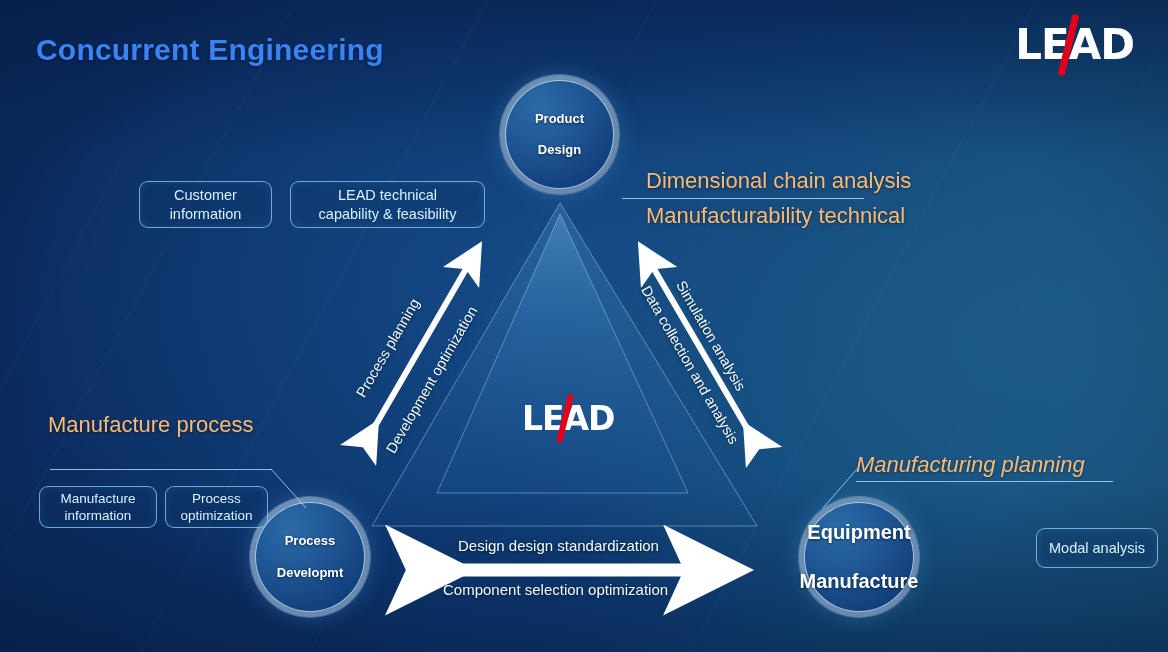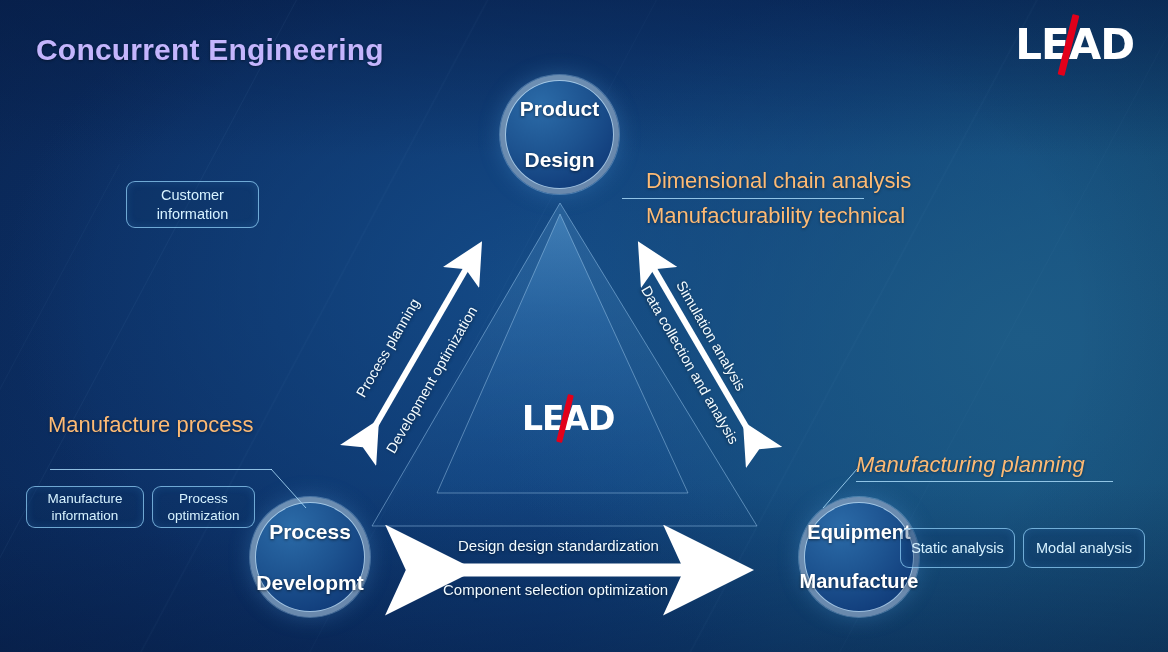--- a/index.html
+++ b/index.html
@@ -48,21 +48,21 @@
     transform-origin: center;
   }
 
   
   .title {
     position: absolute;
     left: 36px;
     top: 33px;
     font-size: 30px;
     font-weight: bold;
-    color: #c4b5fd;
+    color: #3b82f6;
     letter-spacing: .2px;
     text-shadow: 0 1px 3px rgba(0,0,0,.4);
     white-space: nowrap;
   }
 
   
   .logo {
     position: relative;
     display: inline-block;
     line-height: 1;
@@ -106,21 +106,21 @@
   
   .node {
     position: absolute;
     border-radius: 50%;
     display: flex;
     align-items: center;
     justify-content: center;
     text-align: center;
     color: #ffffff;
     font-weight: bold;
-    font-size: 21px;
+    font-size: 13px;
     line-height: 1.22;
     background:
       radial-gradient(circle at 34% 26%, #2b6ba8 0%, #1d5390 42%, #123f7d 72%, #0e356d 100%);
     box-shadow:
       0 0 0 1px rgba(190,225,255,.30),
       inset 0 0 0 5px rgba(9,38,82,.35),
       inset 0 0 0 6px rgba(205,235,255,.75),
       0 0 22px rgba(90,165,230,.30);
     text-shadow: 0 1px 3px rgba(0,0,0,.55);
   }
@@ -134,20 +134,21 @@
     background: rgba(12,52,104,0.30);
     color: #d6f2ff;
     font-size: 14.5px;
     line-height: 1.26;
     display: flex;
     align-items: center;
     justify-content: center;
     text-align: center;
     padding: 4px 8px;
     box-shadow: 0 0 9px rgba(70,150,220,.18) inset;
+    margin-left: 13px;
   }
 
   
   .heading {
     position: absolute;
     color: #fdba74;
     font-size: 22px;
     line-height: 1.25;
     text-shadow: 0 1px 3px rgba(0,0,0,.4);
     white-space: nowrap;
@@ -266,20 +267,26 @@
     </span>
   </div>
 
   <div class="pill" style="left:126px; top:181px; width:133px; height:47px;">
     <div>
       <span>Customer</span><br>
       <span>information</span>
     </div>
   </div>
 
+  <div class="pill" style="left:277px; top:181px; width:195px; height:47px;">
+    <div>
+      <span>LEAD technical</span><br>
+      <span>capability &amp; feasibility</span>
+    </div>
+  </div>
 
   <div class="heading" style="left:646px; top:167px;">Dimensional chain analysis</div>
   <div class="rule" style="left:622px; top:198px; width:242px;"></div>
   <div class="heading" style="left:646px; top:202px;">Manufacturability technical</div>
 
   <div class="heading two-line center" style="left:48px; top:411px; width:260px;">
     <span>Manufacture process</span><br>
   </div>
   <div class="rule" style="left:50px; top:469px; width:222px;"></div>
   <svg class="tri-svg" width="1168" height="652" style="pointer-events:none;">
@@ -296,23 +303,20 @@
   <div class="pill" style="left:152px; top:486px; width:103px; height:42px; font-size:13.5px;">
     <div>
       <span>Process</span><br>
       <span>optimization</span>
     </div>
   </div>
 
   <div class="heading" style="left:856px; top:451px;font-style:italic;">Manufacturing planning</div>
   <div class="rule" style="left:856px; top:481px; width:257px;"></div>
 
-  <div class="pill" style="left:900px; top:528px; width:115px; height:40px;">
-    <span>Static analysis</span>
-  </div>
   <div class="pill" style="left:1023px; top:528px; width:122px; height:40px;">
     <span>Modal analysis</span>
   </div>
 
   <div class="arrow-label" style="left:360px; top:388px; transform:rotate(-60deg);">Process planning</div>
   <div class="arrow-label" style="left:390px; top:444px; transform:rotate(-60deg);">Development optimization</div>
 
   <div class="arrow-label" style="left:680px; top:274px; transform:rotate(60deg);">Simulation analysis</div>
   <div class="arrow-label" style="left:645px; top:279px; transform:rotate(60deg);">Data collection and analysis</div>
 

